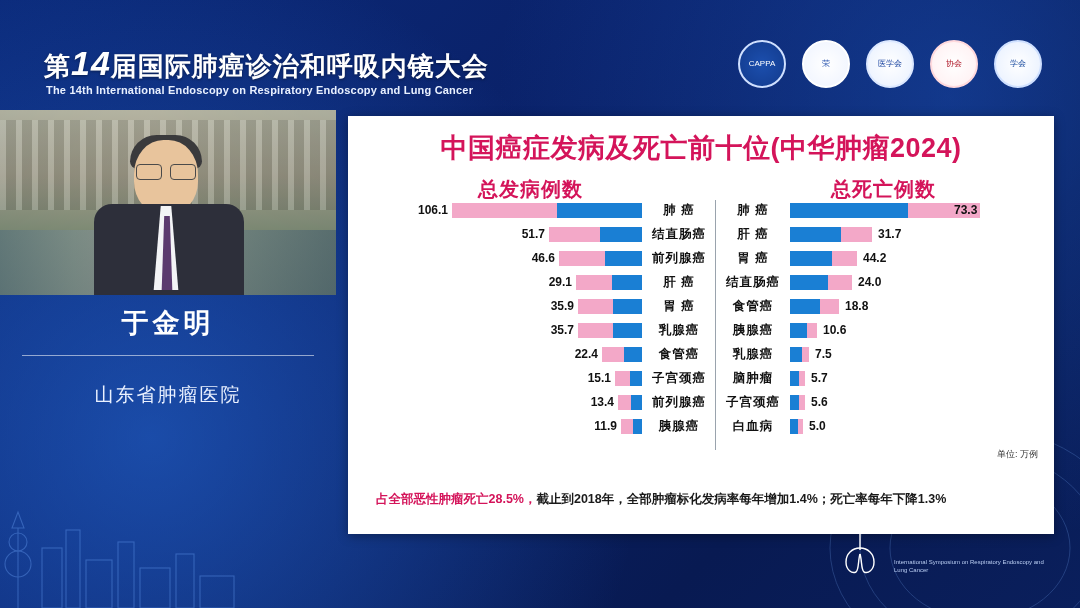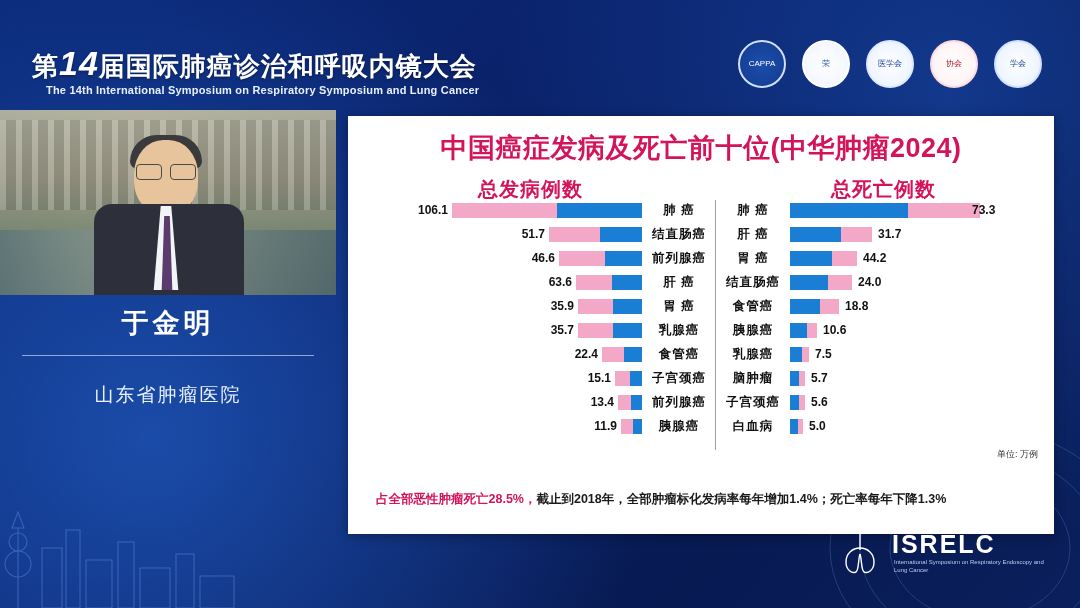--- a/index.html
+++ b/index.html
@@ -19,21 +19,21 @@
   }
   .bg-skyline{
     position:absolute;left:0;bottom:0;width:260px;height:140px;opacity:.55;
   }
   .bg-rings{
     position:absolute;right:-60px;bottom:-80px;width:360px;height:300px;opacity:.25;
   }
   
   .header{position:absolute;left:0;top:0;width:1080px;height:110px;}
   .logo-cn{
-    position:absolute;left:32px;top:44px;
+    position:absolute;left:44px;top:44px;
     color:#ffffff;font-size:26px;font-weight:bold;letter-spacing:1px;
     white-space:nowrap;
     text-shadow:0 1px 3px rgba(0,0,0,.4);
   }
   .logo-cn .big{
     font-size:34px;color:#fff;
     font-style:italic;font-weight:bold;
   }
   .logo-en{
     position:absolute;left:46px;top:84px;
@@ -208,21 +208,21 @@
     <ellipse cx="200" cy="160" rx="150" ry="120"></ellipse>
     <ellipse cx="200" cy="160" rx="120" ry="96"></ellipse>
     <ellipse cx="200" cy="160" rx="90" ry="72"></ellipse>
   </g>
 </svg>
 
 <div class="header">
   <div class="logo-cn">
     <span>第</span><span class="big">14</span><span>届国际肺癌诊治和呼吸内镜大会</span>
   </div>
-  <div class="logo-en">The 14th International Symposium on Respiratory Symposium and Lung Cancer</div>
+  <div class="logo-en">The 14th International Endoscopy on Respiratory Endoscopy and Lung Cancer</div>
 
   <div class="org-logos">
     <div class="org-logo org-1">CAPPA</div>
     <div class="org-logo org-2">荣</div>
     <div class="org-logo org-3">医学会</div>
     <div class="org-logo org-4">协会</div>
     <div class="org-logo org-5">学会</div>
   </div>
 </div>
 
@@ -255,21 +255,21 @@
           <div class="seg-pink" style="width: 105px;"></div>
           <div class="seg-blue" style="width: 85px;"></div>
         </div>
         <div class="val-left" style="left: 62px; width: 38px; text-align: right;">106.1</div>
         <div class="lbl-left">肺  癌</div>
         <div class="lbl-right">肺  癌</div>
         <div class="bar-r" style="left: 442px; width: 190px;">
           <div class="seg-blue" style="width: 118px;"></div>
           <div class="seg-pink" style="width: 72px;"></div>
         </div>
-        <div class="val-right" style="left: 624px;">73.3</div>
+        <div class="val-right" style="left: 606px;">73.3</div>
       </div>
       <div class="row" style="top: 24px;">
         <div class="bar-l" style="left: 201px; width: 93px;">
           <div class="seg-pink" style="width: 51px;"></div>
           <div class="seg-blue" style="width: 42px;"></div>
         </div>
         <div class="val-left" style="left: 159px; width: 38px; text-align: right;">51.7</div>
         <div class="lbl-left">结直肠癌</div>
         <div class="lbl-right">肝  癌</div>
         <div class="bar-r" style="left: 442px; width: 82px;">
@@ -290,21 +290,21 @@
           <div class="seg-blue" style="width: 42px;"></div>
           <div class="seg-pink" style="width: 25px;"></div>
         </div>
         <div class="val-right" style="left: 515px;">44.2</div>
       </div>
       <div class="row" style="top: 72px;">
         <div class="bar-l" style="left: 228px; width: 66px;">
           <div class="seg-pink" style="width: 36px;"></div>
           <div class="seg-blue" style="width: 30px;"></div>
         </div>
-        <div class="val-left" style="left: 186px; width: 38px; text-align: right;">63.6</div>
+        <div class="val-left" style="left: 186px; width: 38px; text-align: right;">29.1</div>
         <div class="lbl-left">肝  癌</div>
         <div class="lbl-right">结直肠癌</div>
         <div class="bar-r" style="left: 442px; width: 62px;">
           <div class="seg-blue" style="width: 38px;"></div>
           <div class="seg-pink" style="width: 24px;"></div>
         </div>
         <div class="val-right" style="left: 510px;">24.0</div>
       </div>
       <div class="row" style="top: 96px;">
         <div class="bar-l" style="left: 230px; width: 64px;">
@@ -401,15 +401,14 @@
 </div>
 
 <div class="isrelc">
   <svg class="isrelc-mark" viewBox="0 0 48 50">
     <g fill="none" stroke="#ffffff" stroke-width="1.4">
       <path d="M24 6 v16"></path>
       <path d="M24 20 C16 20 10 26 10 34 C10 42 16 46 20 44 C23 42 22 32 24 26"></path>
       <path d="M24 20 C32 20 38 26 38 34 C38 42 32 46 28 44 C25 42 26 32 24 26"></path>
     </g>
   </svg>
-  <div class="isrelc-text">ISRELC</div>
   <div class="isrelc-sub">International Symposium on Respiratory Endoscopy and Lung Cancer</div>
 </div>
 
 </body></html>

